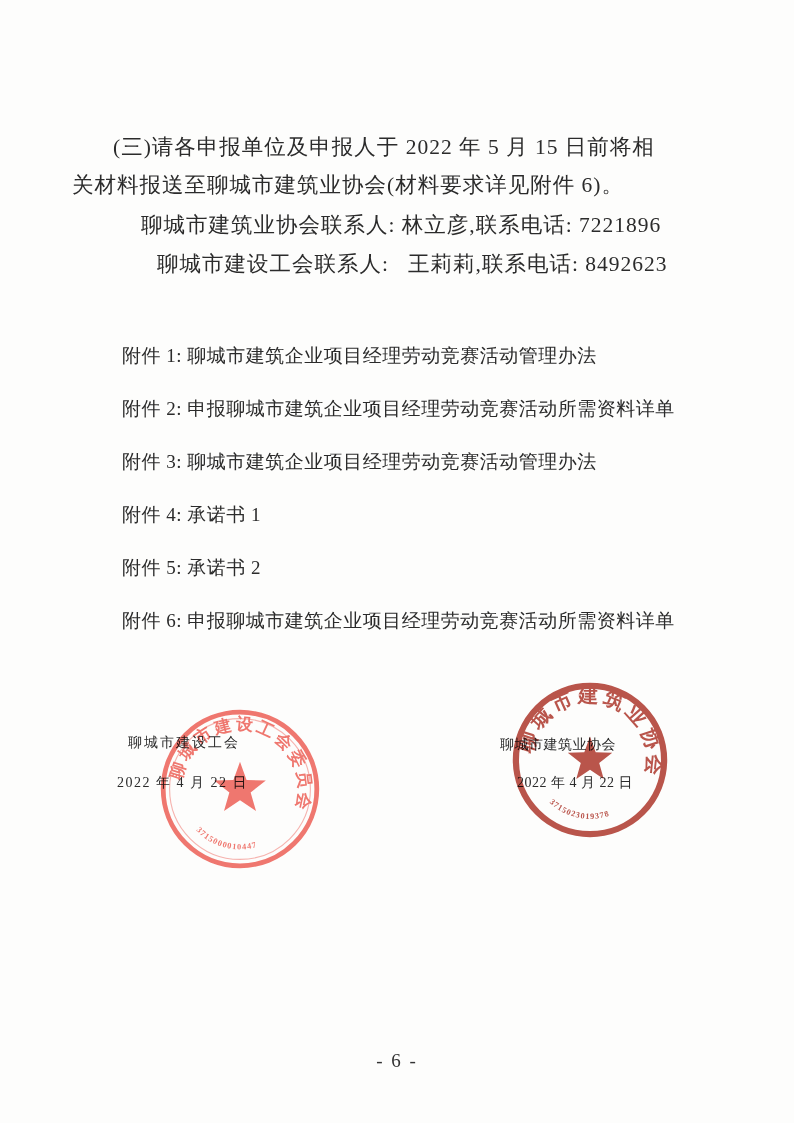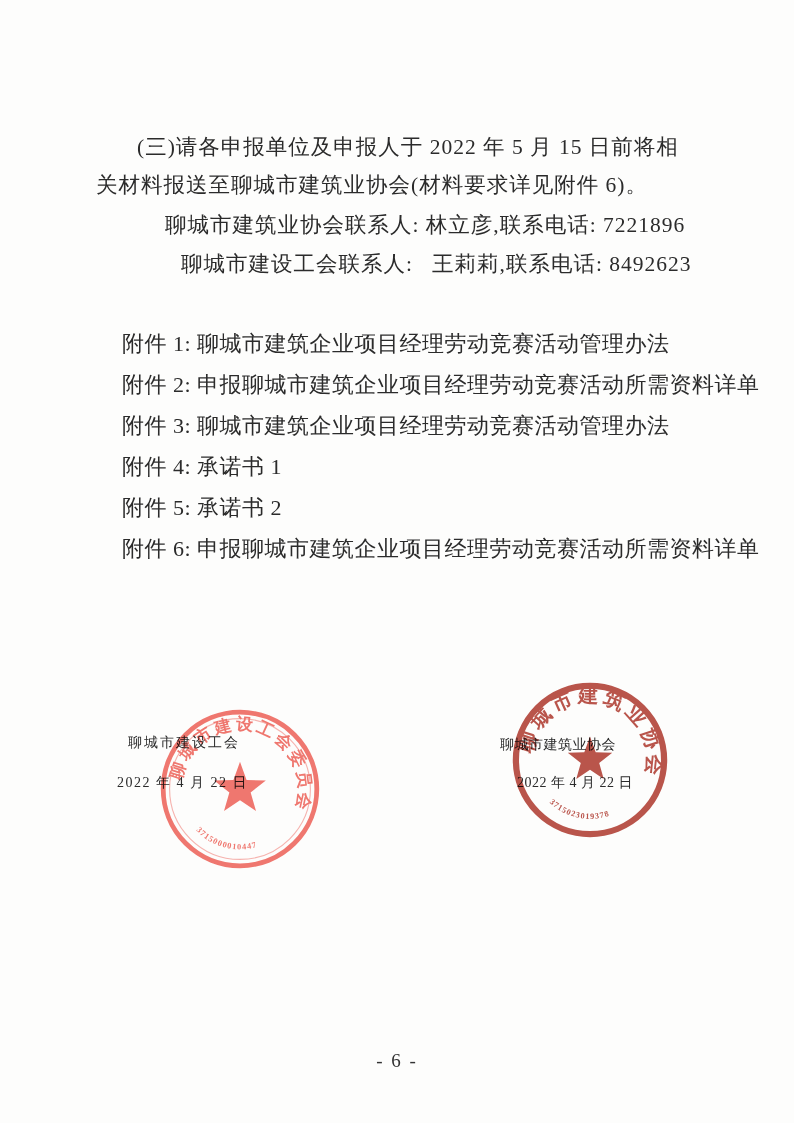--- a/index.html
+++ b/index.html
@@ -11,32 +11,32 @@
     overflow:hidden;
     font-family:"Liberation Serif","DejaVu Serif",serif;
     color:#2b2b2b;
   }
   .line{
     position:absolute;
     font-size:21.5px;
     letter-spacing:1px;
     white-space:pre;
     color:#2b2b2b;
-    margin-left:24px;
   }
   .para-line1{left:83px;top:132px;padding-left:30px;}
   .para-line2{left:72px;top:170px;}
   .contact-line1{left:141px;top:210px;}
   .contact-line2{left:157px;top:249px;}
   .attachments{position:absolute;left:122px;top:323px;}
   .attachment-row{
-    font-size:22px;
+    font-size:19px;
     line-height:41px;
     letter-spacing:0.5px;
     white-space:pre;
+    margin-top:12px;
   }
   .sig-org,.sig-date{
     position:absolute;
     font-size:14px;
     white-space:pre;
     z-index:1;
   }
   .sig-org-left{left:128px;top:734px;letter-spacing:2px;}
   .sig-date-left{left:117px;top:774px;letter-spacing:1.5px;}
   .sig-org-right{left:500px;top:736px;letter-spacing:0.5px;}

